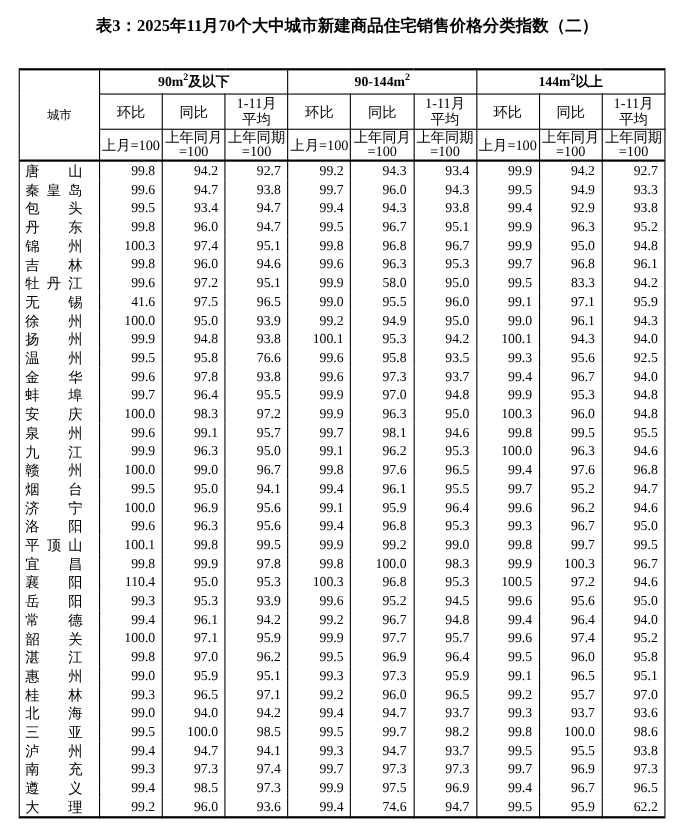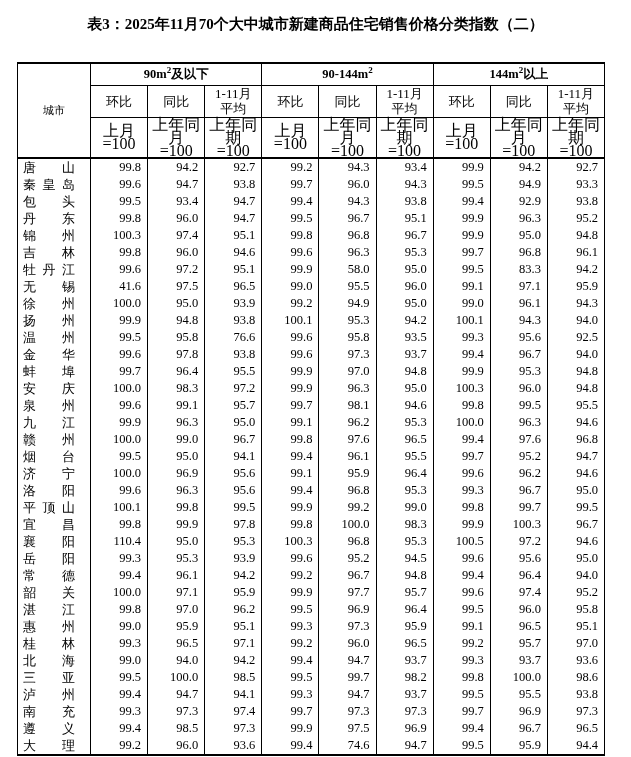--- a/index.html
+++ b/index.html
@@ -39,21 +39,21 @@
   }
   tr.header-group-row { height: 22px; }
   tr.header-metric-row { height: 32px; }
   tr.header-base-row { height: 29px; }
   tbody tr { height: 17px; }
   tbody td { border-top: 0; border-bottom: 0; }
   th.city-h { font-size: 11px; }
   th.group-h { font-size: 12.5px; font-weight: bold; }
   th.group-h sup { font-size: 9px; line-height: 0; }
   th.metric-h { font-size: 13px; white-space: pre-line; line-height: 15px; }
-  th.base-h { font-size: 16px; white-space: pre-line; line-height: 13px; }
+  th.base-h { font-size: 13px; white-space: pre-line; line-height: 13px; }
   td.city-cell { text-align: left; }
   .city-name {
     display: flex;
     justify-content: space-between;
     width: 52px;
     margin-left: 5px;
     font-size: 13px;
     line-height: 17px;
   }
   .city-name span { display: inline-block; }
@@ -711,17 +711,17 @@
             </div>
           </td>
           <td class="value-cell">99.2</td>
           <td class="value-cell">96.0</td>
           <td class="value-cell">93.6</td>
           <td class="value-cell">99.4</td>
           <td class="value-cell">74.6</td>
           <td class="value-cell">94.7</td>
           <td class="value-cell">99.5</td>
           <td class="value-cell">95.9</td>
-          <td class="value-cell">94.4</td>
+          <td class="value-cell">62.2</td>
         </tr>
       </tbody>
   </table>
 </div>
 
 </body></html>

